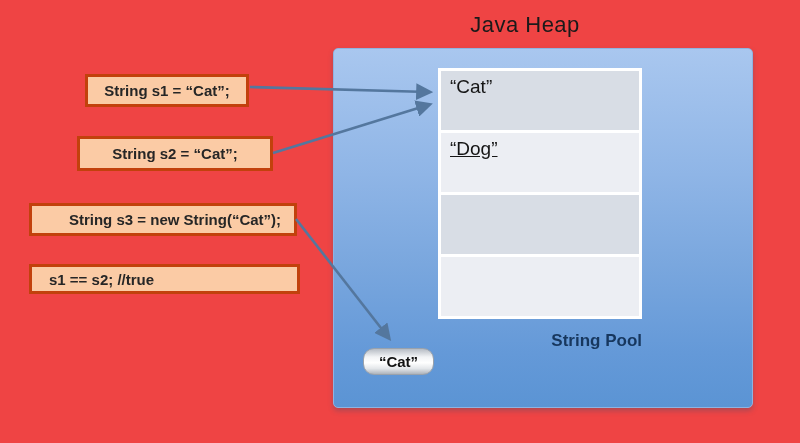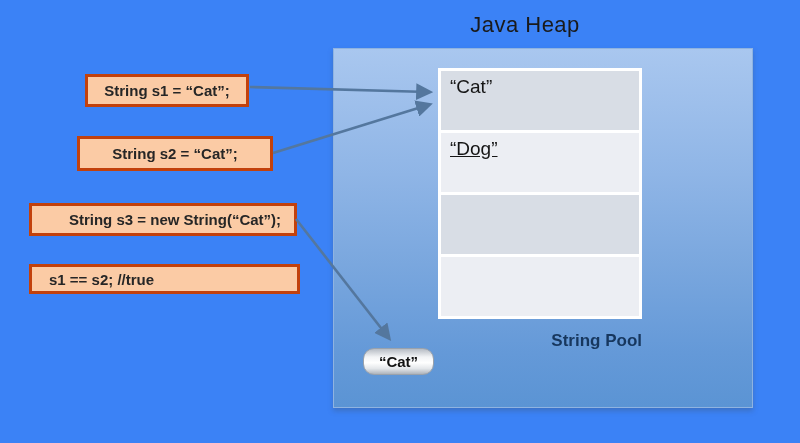--- a/index.html
+++ b/index.html
@@ -5,21 +5,21 @@
   html, body {
     margin: 0;
     padding: 0;
     background: #ffffff;
     font-family: "Liberation Sans", sans-serif;
   }
   .canvas {
     position: relative;
     width: 800px;
     height: 443px;
-    background: #3b82f6;
+    background: #ef4444;
     overflow: hidden;
   }
   .title {
     position: absolute;
     left: 425px;
     top: 12px;
     width: 200px;
     text-align: center;
     font-size: 22px;
     color: #1a1a1a;
@@ -28,21 +28,21 @@
   .heap {
     position: absolute;
     left: 333px;
     top: 48px;
     width: 420px;
     height: 360px;
     background: linear-gradient(180deg, #a9c7ef 0%, #8fb5e6 35%, #7aa7de 60%, #6499d8 85%, #5b94d4 100%);
     border: 1px solid #8fb3e0;
     box-sizing: border-box;
     box-shadow: 0 3px 5px rgba(60, 80, 110, 0.35);
-    border-radius: 0;
+    border-radius: 5px;
   }
   .pool {
     position: absolute;
     left: 104px;
     top: 19px;
     width: 204px;
     height: 251px;
     background: #ffffff;
     box-sizing: border-box;
     padding: 3px;

